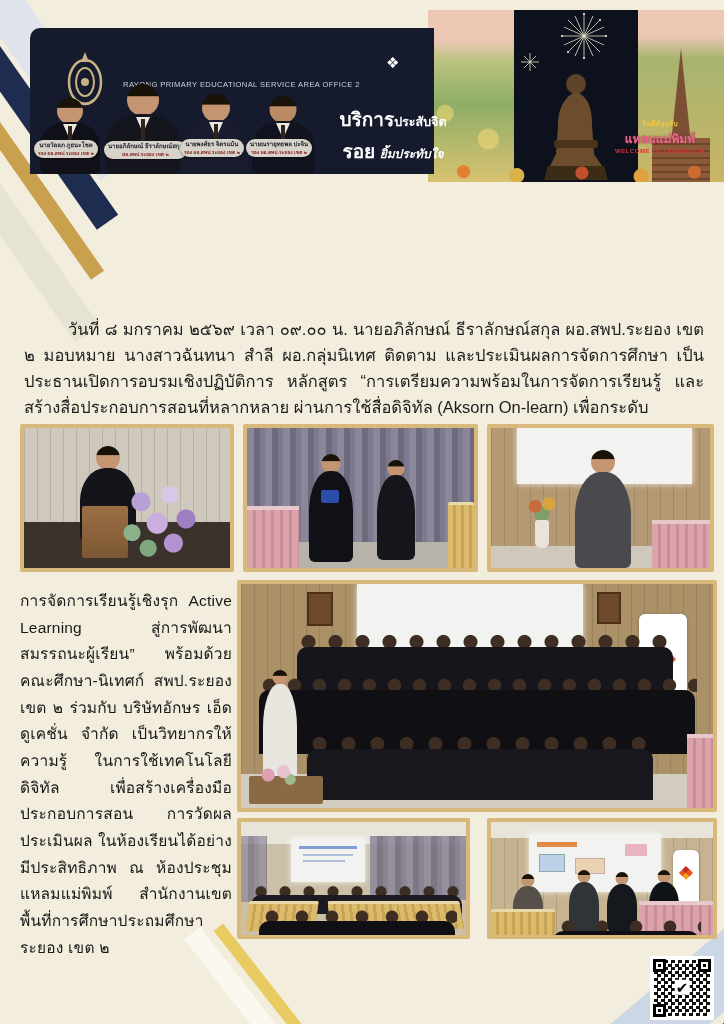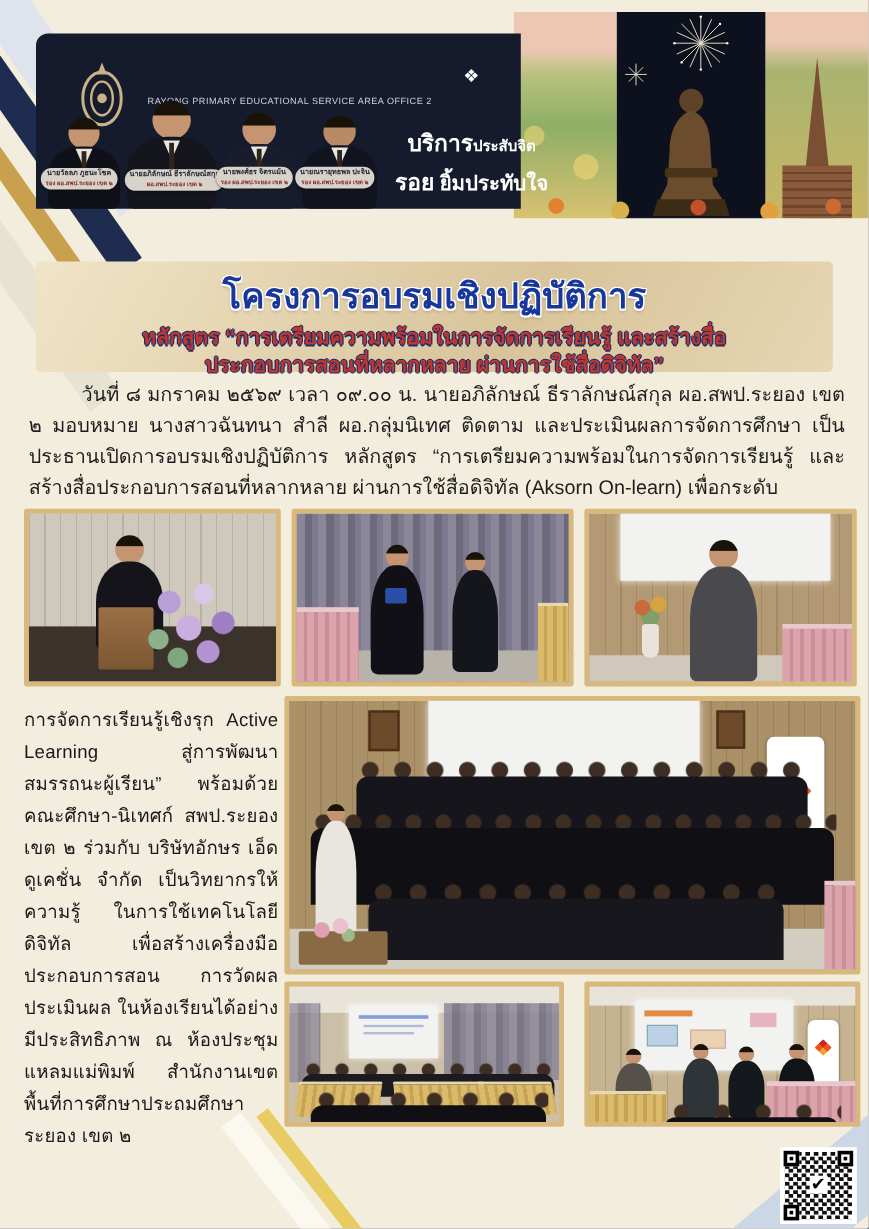--- a/index.html
+++ b/index.html
@@ -41,21 +41,21 @@
   .person .tie { position:absolute; left:50%; transform:translateX(-50%); width:4px; background:#30241c; }
 
   .nameplate { position:absolute; z-index:5; background:#d7d3cb; border-radius:10px;
                padding:2px 4px 2px; text-align:center; line-height:1.25;
                box-shadow:0 1px 2px rgba(0,0,0,.4); }
   .nameplate .nm { font-size:6px; font-weight:bold; color:#20242c; white-space:nowrap; }
   .nameplate .tt { font-size:5px; font-weight:bold; color:#8a2b2b; white-space:nowrap; }
 
   .slogan { position:absolute; left:296px; top:76px; width:134px; text-align:center; color:#fff; z-index:5;}
   .slogan .l1 b { font-size:19px; } .slogan .l1 span { font-size:12.5px; font-weight:bold; }
-  .slogan .l2 b { font-size:19px; } .slogan .l2 span { font-size:17px; font-weight:bold; }
+  .slogan .l2 b { font-size:19px; } .slogan .l2 span { font-size:12px; font-weight:bold;font-style:italic; }
   .slogan .l2 { margin-top:2px; }
 
   
   .scenery { position:absolute; left:428px; top:10px; width:296px; height:172px; z-index:3; display:flex; overflow:hidden; }
   .scn-field { width:86px; height:100%;
      background:linear-gradient(#ecc7b4 0 18%, #b9c27e 30%, #8fae66 55%, #d8c271 100%); position:relative;}
   .scn-field::after { content:""; position:absolute; inset:0;
      background:radial-gradient(circle at 20% 60%, rgba(255,220,120,.5) 0 8px, transparent 9px),
                 radial-gradient(circle at 70% 75%, rgba(255,220,120,.5) 0 10px, transparent 11px); }
   .scn-dark { width:124px; height:100%; background:#0d111d; position:relative; overflow:hidden; }
@@ -264,29 +264,29 @@
         <circle cx="48" cy="22" r="10" fill="#5e4328"></circle>
         <path d="M48 30 C36 34 30 48 30 64 L28 92 L22 104 L46 110 L74 104 L66 92 L64 62 C64 46 60 34 48 30 Z" fill="#6b4d2e"></path>
         <rect x="26" y="78" width="44" height="8" rx="3" fill="#4a3419"></rect>
         <path d="M20 104 L76 104 L80 118 L16 118 Z" fill="#3c2c16"></path>
       </svg>
     </div>
     <div class="scn-board">
       <div class="walkway"></div>
         <div class="walkway2"></div>
     </div>
+    <div class="welcome">
+      <div class="w1">ยินดีต้อนรับ</div>
+      <div class="w2">แหลมแม่พิมพ์</div>
+      <div class="w3">WELCOME TO LAMMAEPIM</div>
+    </div>
     <div class="scn-flowers"></div>
   </div>
 
 
-  <div class="titlepanel">
-    <div class="t1">โครงการอบรมเชิงปฏิบัติการ</div>
-    <div class="t2">หลักสูตร “การเตรียมความพร้อมในการจัดการเรียนรู้ และสร้างสื่อ</div>
-    <div class="t3">ประกอบการสอนที่หลากหลาย ผ่านการใช้สื่อดิจิทัล”</div>
-  </div>
 
   <p class="intro">วันที่ ๘ มกราคม ๒๕๖๙ เวลา ๐๙.๐๐ น. นายอภิลักษณ์ ธีราลักษณ์สกุล ผอ.สพป.ระยอง เขต ๒ มอบหมาย นางสาวฉันทนา สำลี ผอ.กลุ่มนิเทศ ติดตาม และประเมินผลการจัดการศึกษา เป็นประธานเปิดการอบรมเชิงปฏิบัติการ หลักสูตร “การเตรียมความพร้อมในการจัดการเรียนรู้ และสร้างสื่อประกอบการสอนที่หลากหลาย ผ่านการใช้สื่อดิจิทัล (Aksorn On-learn) เพื่อกระดับ</p>
 
   <div class="photo" style="left:20px; top:424px; width:214px; height:148px;">
     <div class="slats" style="position:absolute;inset:0;background-color:#cfc9bd;"></div>
     <div class="stage" style="height:46px;"></div>
     <div class="person" style="--skin:#c59572; --suit:#14141a; left:56px; top:18px; width:56px; height:96px;">
       <div class="head" style="width:24px;height:24px;"></div>
         <div class="body" style="top:22px;"></div>
     </div>

